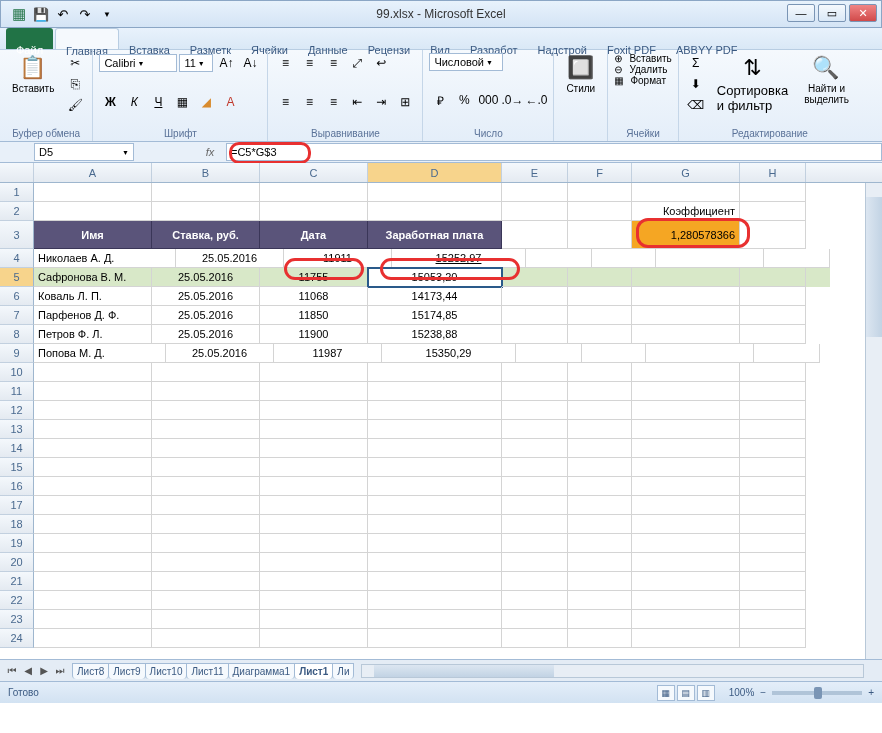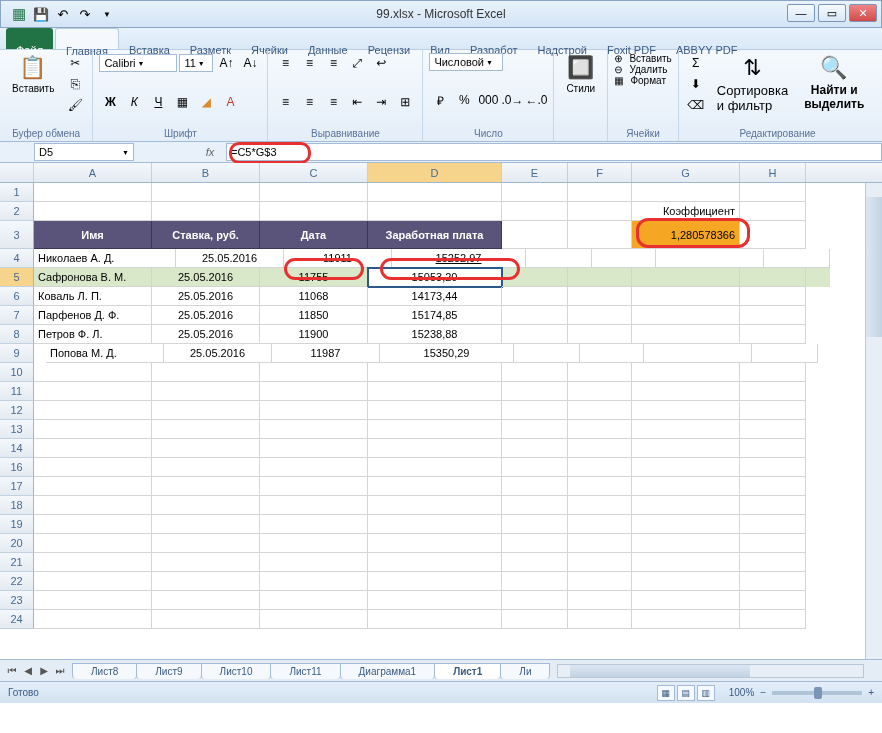--- a/index.html
+++ b/index.html
@@ -58,21 +58,21 @@
 .coef-label { text-align: right; justify-content: flex-end; }
 .coef-cell { background: #f5a623; justify-content: flex-end; }
 
 
 .ring { position: absolute; border: 3px solid #e83030; border-radius: 12px; pointer-events: none; z-index: 50; }
 
 
 .sheetbar { height: 22px; background: #e4ecf5; border-top: 1px solid #a3bbd6; display: flex; align-items: center; font-size: 10px; }
 .sheetnav { display: flex; gap: 0; padding: 0 4px; }
 .sheetnav span { width: 16px; text-align: center; cursor: pointer; color: #555; }
-.sheettab { padding: 2px 18px; background: #f5f9fd; border: 1px solid #a3bbd6; border-bottom: none; margin-right: -1px; cursor: pointer; color: #3b5a82; border-radius: 0 0 4px 4px; }
+.sheettab { padding: 2px 4px; background: #f5f9fd; border: 1px solid #a3bbd6; border-bottom: none; margin-right: -1px; cursor: pointer; color: #3b5a82; border-radius: 0 0 4px 4px; }
 .sheettab.active { background: #fff; font-weight: bold; }
 .h-scroll { flex: 1; margin: 0 18px 0 8px; height: 14px; background: #e8eef5; border: 1px solid #b8c8d8; position: relative; }
 .h-scroll .thumb { position: absolute; left: 12px; width: 180px; height: 100%; background: linear-gradient(#dce6f1,#c2d3e4); }
 
 
 .statusbar { height: 22px; background: linear-gradient(#e4eef9, #d2e2f2); border-top: 1px solid #a3bbd6; display: flex; align-items: center; justify-content: space-between; font-size: 10px; padding: 0 8px; color: #3b5a82; }
 .zoom { display: flex; align-items: center; gap: 6px; }
 .slider { width: 90px; height: 4px; background: #b0c4d8; position: relative; }
 .slider .thumb { position: absolute; left: 42px; top: -4px; width: 8px; height: 12px; background: #7a95b5; border-radius: 2px; }
 .viewbtns { display: flex; gap: 2px; margin-right: 8px; }
@@ -221,21 +221,21 @@
         <span class="small-btn">⬇</span>
         <span class="small-btn">⌫</span>
       </div>
       <div class="big-btn">
         <span class="ic">⇅</span>
         <span style="white-space:pre;font-size:13px;text-align:left;">Сортировка
 и фильтр</span>
       </div>
       <div class="big-btn">
         <span class="ic">🔍</span>
-        <span style="white-space:pre;font-size:12px;text-align:center;font-weight:bold;">Найти и
+        <span style="white-space:pre;font-size:10px;text-align:center;">Найти и
 выделить</span>
       </div>
     </div>
     <div class="group-label">Редактирование</div>
   </div>
 </div>
 
 <div class="fbar">
   <div class="namebox">
     <span>D5</span>
@@ -346,21 +346,21 @@
         <div class="cell trow" style="width: 108px; justify-content: center;">25.05.2016</div>
         <div class="cell trow" style="width: 108px; justify-content: center;">11900</div>
         <div class="cell trow" style="width: 134px; justify-content: center;">15238,88</div>
         <div class="cell " style="width: 66px;"></div>
         <div class="cell " style="width: 64px;"></div>
         <div class="cell " style="width: 108px;"></div>
         <div class="cell " style="width: 66px;"></div>
       </div>
       <div class="grow ">
         <div class="rowhead ">9</div>
-        <div class="cell trow" style="width: 118px; margin-left: 12px;">Попова М. Д.</div>
+        <div class="cell trow" style="width: 132px;">Попова М. Д.</div>
         <div class="cell trow" style="width: 108px; justify-content: center;">25.05.2016</div>
         <div class="cell trow" style="width: 108px; justify-content: center;">11987</div>
         <div class="cell trow" style="width: 134px; justify-content: center;">15350,29</div>
         <div class="cell " style="width: 66px;"></div>
         <div class="cell " style="width: 64px;"></div>
         <div class="cell " style="width: 108px;"></div>
         <div class="cell " style="width: 66px;"></div>
       </div>
       <div class="grow ">
         <div class="rowhead ">10</div>
@@ -401,20 +401,31 @@
         <div class="cell " style="width: 108px;"></div>
         <div class="cell " style="width: 108px;"></div>
         <div class="cell " style="width: 134px;"></div>
         <div class="cell " style="width: 66px;"></div>
         <div class="cell " style="width: 64px;"></div>
         <div class="cell " style="width: 108px;"></div>
         <div class="cell " style="width: 66px;"></div>
       </div>
       <div class="grow ">
         <div class="rowhead ">14</div>
+        <div class="cell " style="width: 118px;"></div>
+        <div class="cell " style="width: 108px;"></div>
+        <div class="cell " style="width: 108px;"></div>
+        <div class="cell " style="width: 134px;"></div>
+        <div class="cell " style="width: 66px;"></div>
+        <div class="cell " style="width: 64px;"></div>
+        <div class="cell " style="width: 108px;"></div>
+        <div class="cell " style="width: 66px;"></div>
+      </div>
+      <div class="grow ">
+        <div class="rowhead ">15</div>
         <div class="cell " style="width: 118px;"></div>
         <div class="cell " style="width: 108px;"></div>
         <div class="cell " style="width: 108px;"></div>
         <div class="cell " style="width: 134px;"></div>
         <div class="cell " style="width: 66px;"></div>
         <div class="cell " style="width: 64px;"></div>
         <div class="cell " style="width: 108px;"></div>
         <div class="cell " style="width: 66px;"></div>
       </div>
       <div class="grow ">

